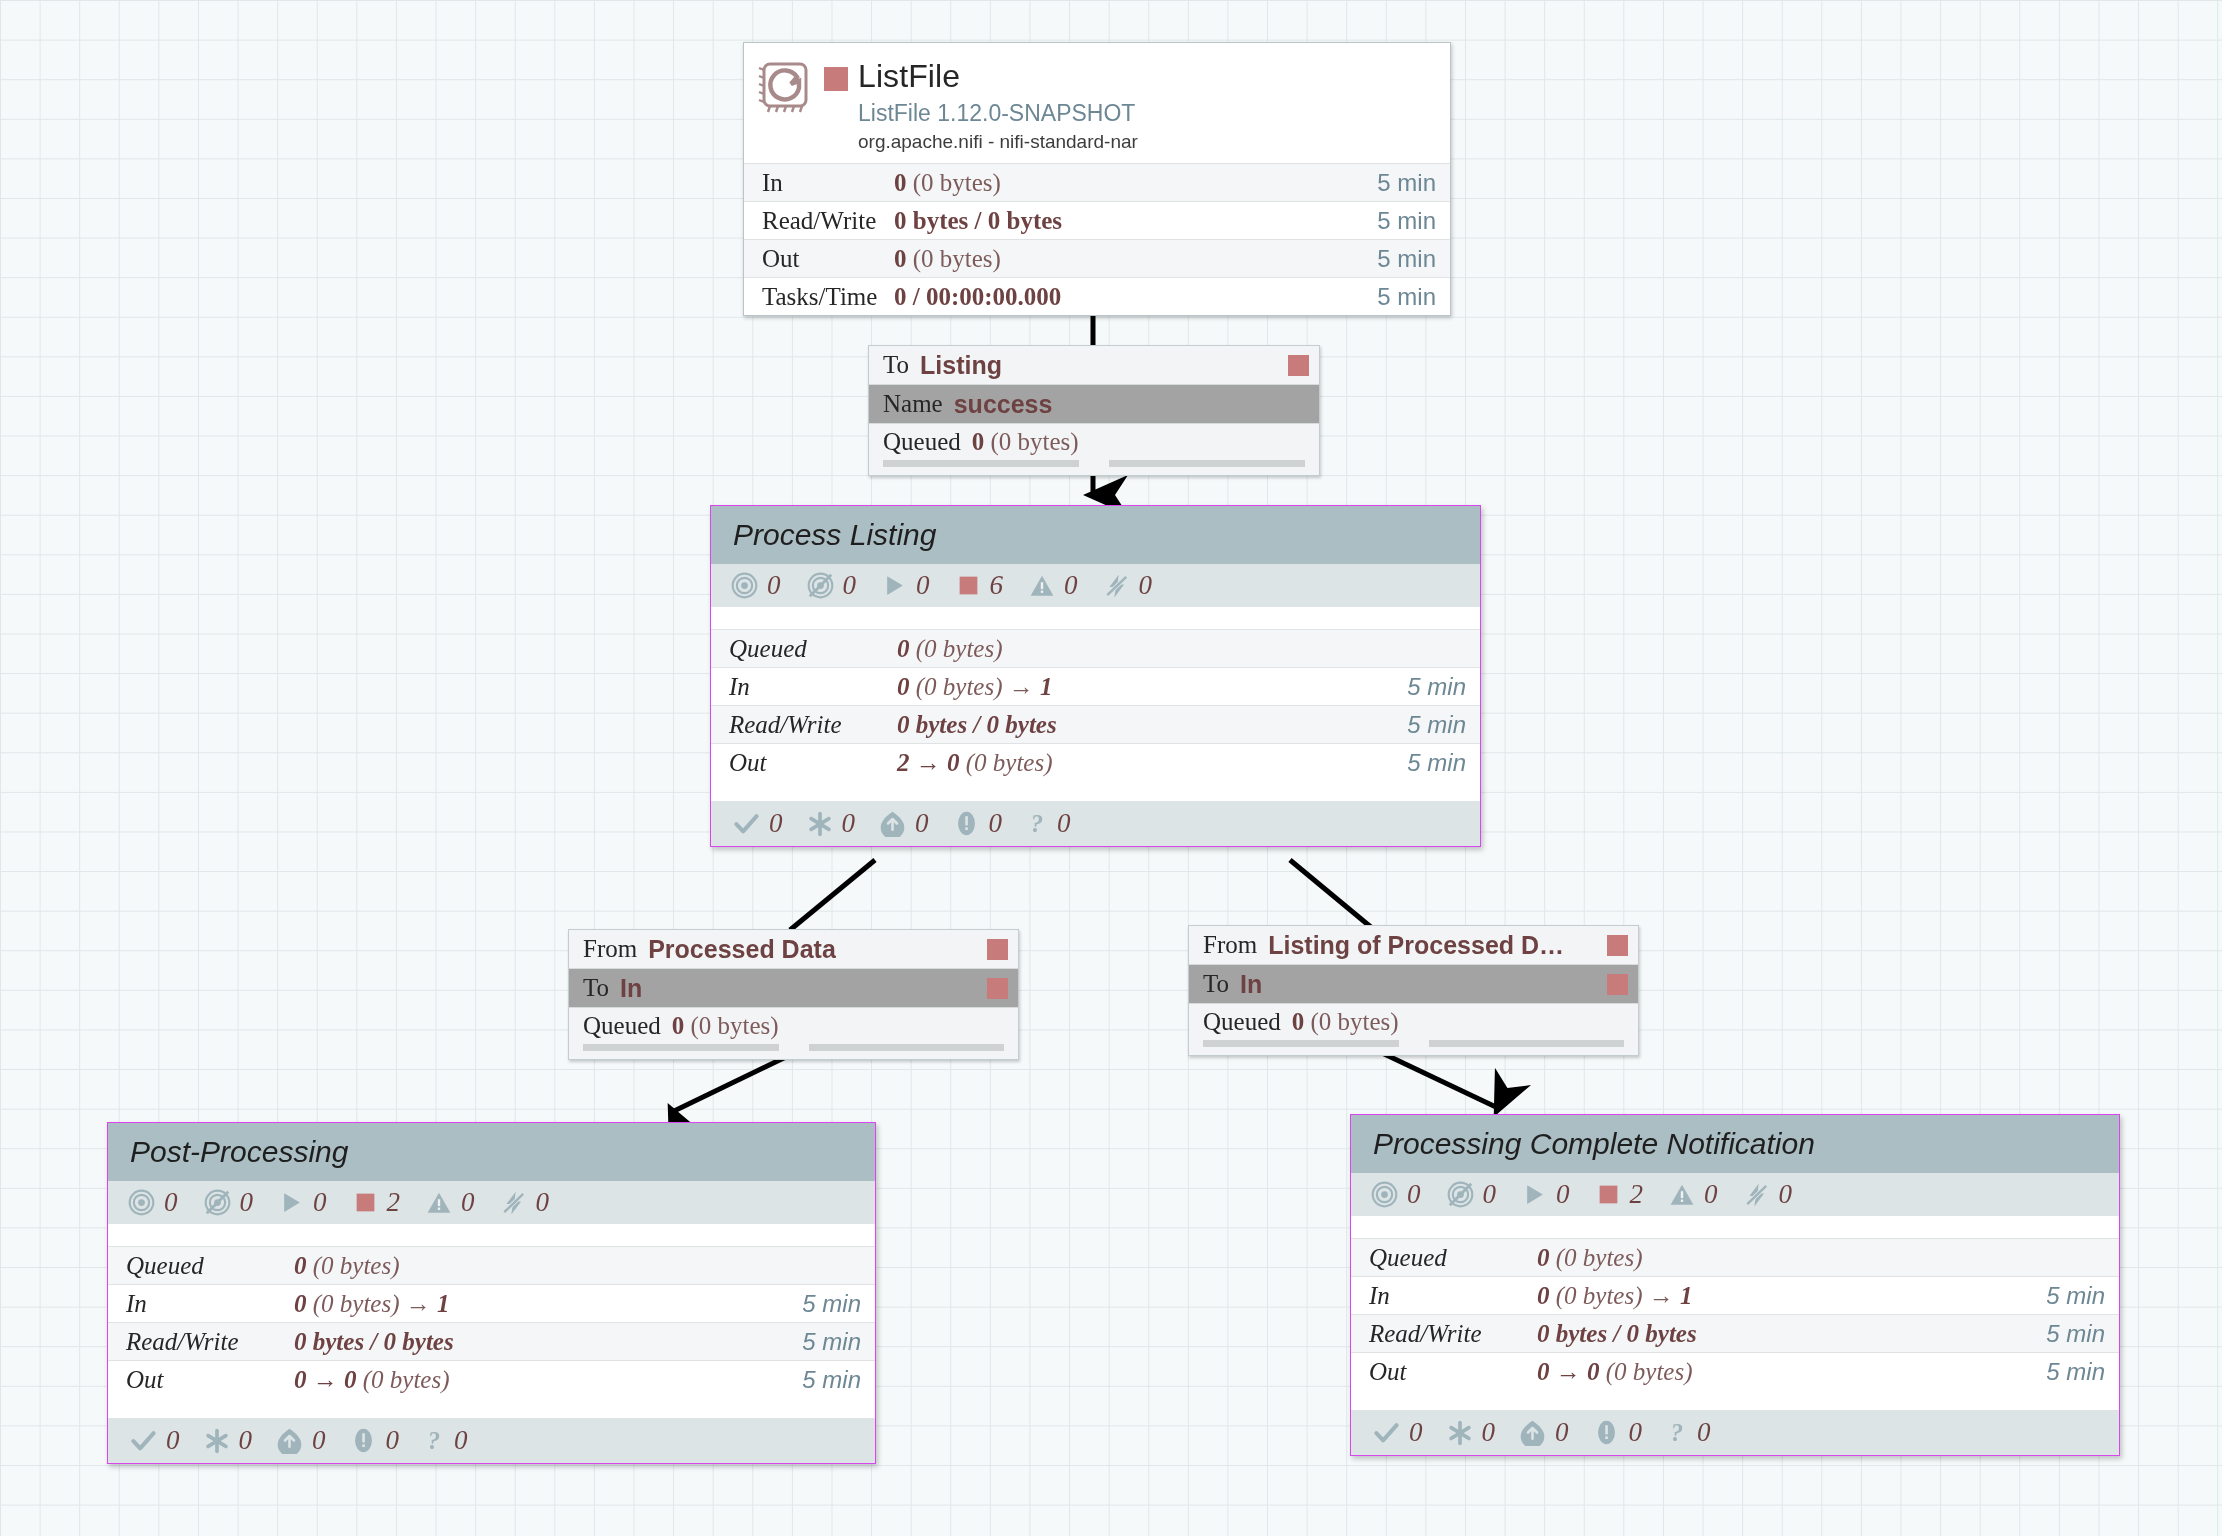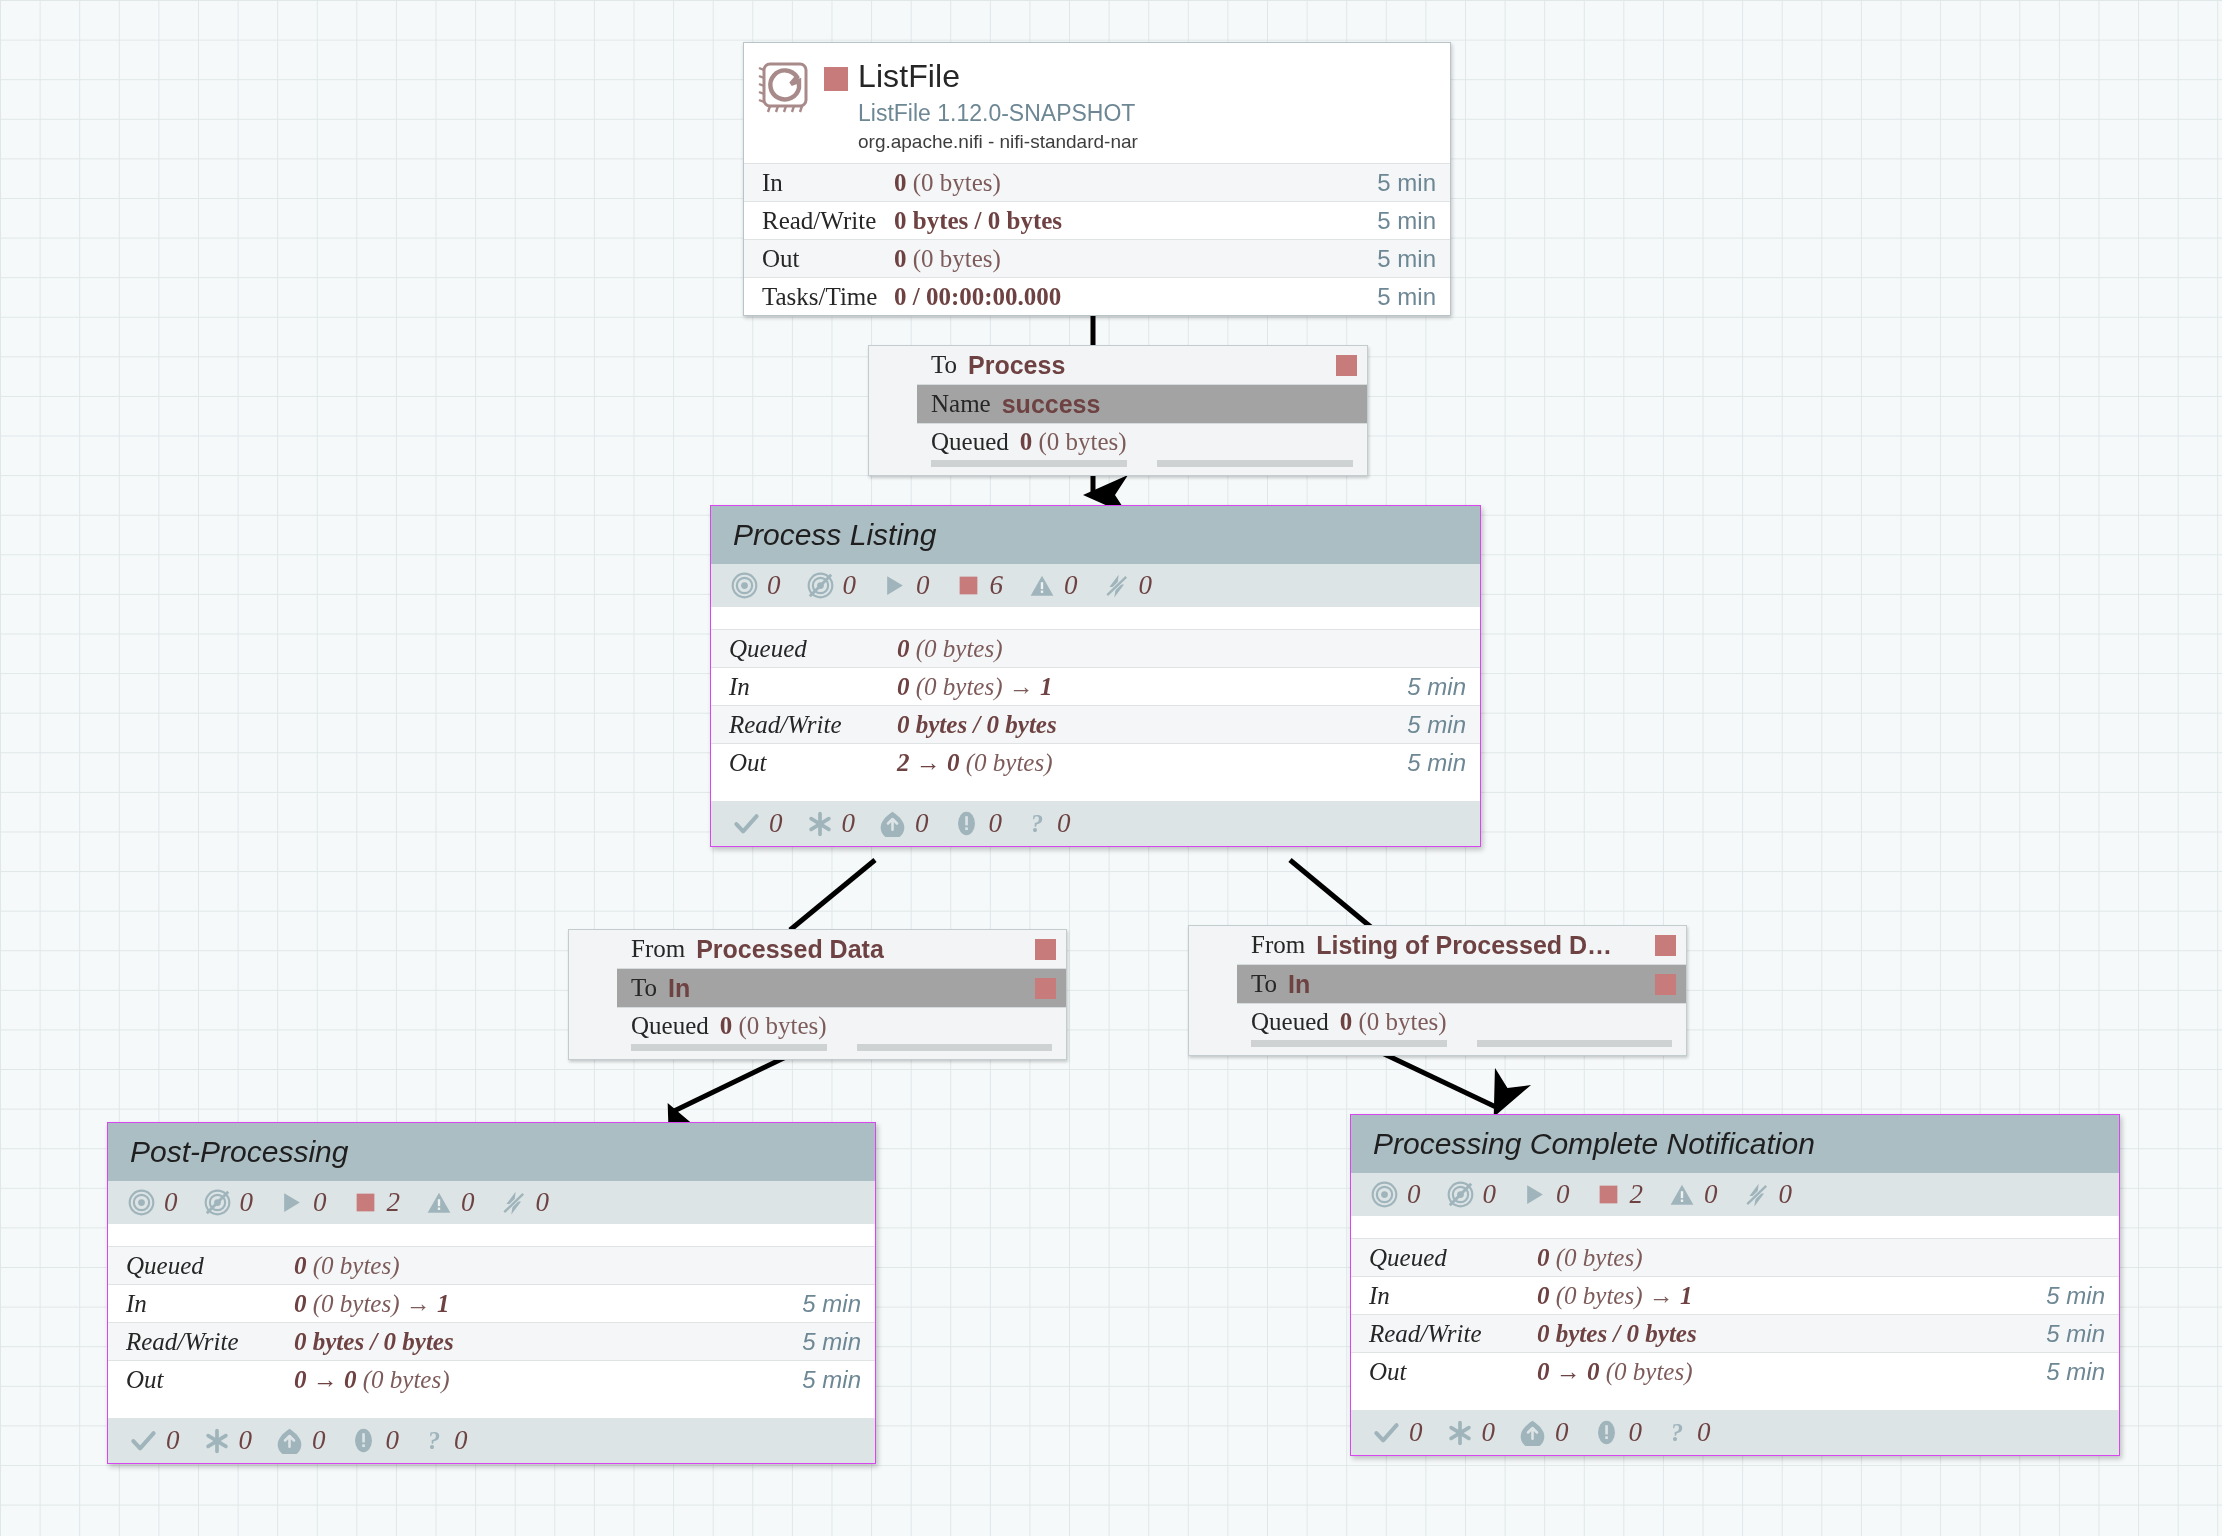--- a/index.html
+++ b/index.html
@@ -53,21 +53,20 @@
   .grp-stats .stat-label{width:0;flex:0 0 168px;}
   .grp-stats .stat-value{margin-left:0;}
   .grp-foot-spacer{height:20px;background:#ffffff;}
   .grp-footer{background:#dde4e6;display:flex;align-items:center;padding:7px 0 7px 22px;}
   .grp-footer .ctr{margin-right:24px;}
 
   
   .conn{
     position:absolute;background:#f2f4f5;border:1px solid #c3ccce;
     box-shadow:1px 2px 3px rgba(0,0,0,.2);
-    padding-left:48px;
   }
   .conn-row{display:flex;align-items:center;height:38px;padding:0 10px 0 14px;border-bottom:1px solid #d6dcde;}
   .conn-row.white{background:#a3a3a3;}
   .conn-key{font-size:25px;color:#262626;}
   .conn-val{font-size:25px;color:#6e4242;font-weight:bold;font-family:"Liberation Sans",sans-serif;margin-left:11px;white-space:nowrap;overflow:hidden;}
   .conn-dot{width:21px;height:21px;background:#c77b7b;margin-left:auto;flex:0 0 21px;}
   .conn-queued{display:flex;align-items:center;height:36px;padding:0 10px 0 14px;}
   .conn-bars{display:flex;gap:30px;padding:0 14px 8px 14px;}
   .bar{height:7px;background:#cfd2d2;flex:1;}
 
@@ -146,21 +145,21 @@
           <span class="stat-label">Tasks/Time</span>
           <span class="stat-value"><b class="num">0 / 00:00:00.000</b></span>
           <span class="stat-time">5 min</span>
         </div>
       </div>
   </div>
 
   <div class="conn" style="left:868px;top:345px;width:450px;">
       <div class="conn-row">
         <span class="conn-key">To</span>
-        <span class="conn-val">Process</span>
+        <span class="conn-val">Listing</span>
         <span class="conn-dot"></span>
       </div>
       <div class="conn-row white">
         <span class="conn-key">Name</span>
         <span class="conn-val">success</span>
       </div>
       <div class="conn-queued">
         <span class="conn-key">Queued</span>
         <span style="font-size: 25px; margin-left: 11px;"><b class="num">0</b><span class="dim"> (0 bytes)</span></span>
       </div>

